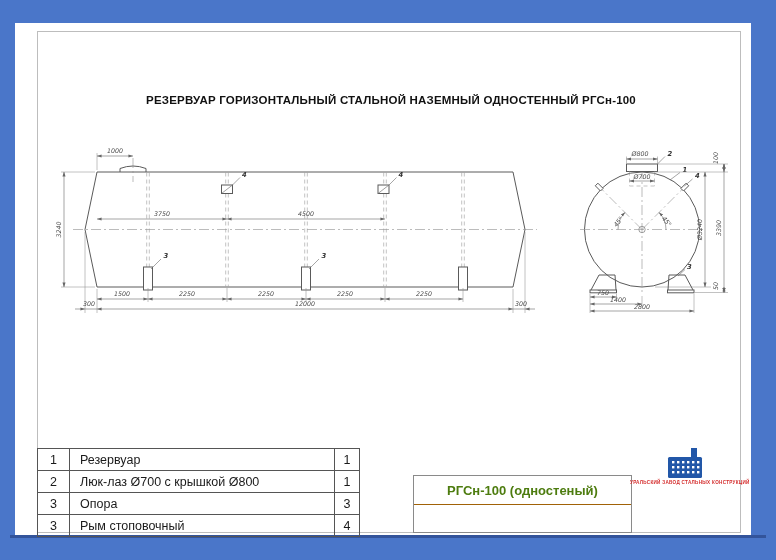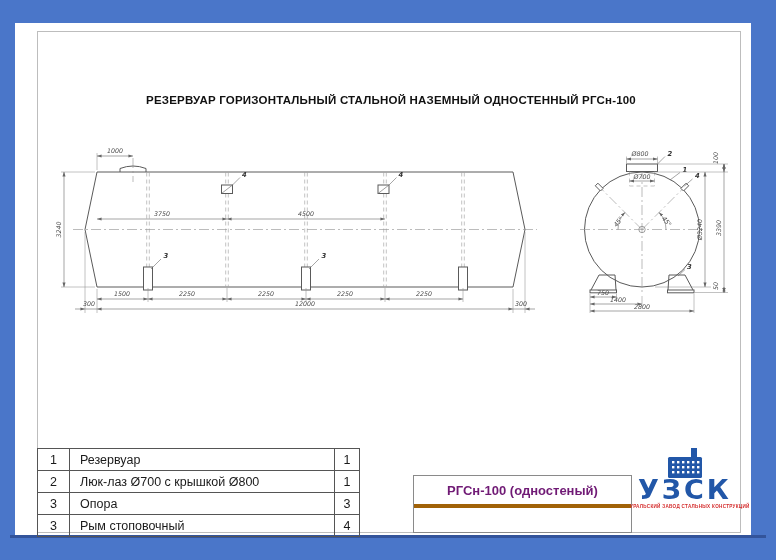--- a/index.html
+++ b/index.html
@@ -23,22 +23,22 @@
   .dimE{stroke:#6a6a6a;stroke-width:0.6;fill:none;marker-end:url(#ar);}
   .dimS{stroke:#6a6a6a;stroke-width:0.6;fill:none;marker-start:url(#ar);}
   .ld{stroke:#6a6a6a;stroke-width:0.6;fill:none;}
   table.parts{position:absolute;left:22px;top:425px;width:323px;height:84px;border-collapse:collapse;
               font-size:12.5px;color:#1a1a1a;table-layout:fixed;}
   table.parts td{border:1px solid #555;height:21px;padding:0;}
   table.parts td.pos{width:31px;text-align:center;}
   table.parts td.nm{padding-left:10px;}
   table.parts td.qty{width:24px;text-align:center;}
   .titleblock{position:absolute;left:398px;top:452px;width:217px;height:56px;border:1px solid #8a8a8a;}
-  .tb-model{height:28px;border-bottom:4px solid #a16207;display:flex;align-items:center;
-            justify-content:center;font-size:13px;font-weight:bold;color:#701a75;}
+  .tb-model{height:28px;border-bottom:1px solid #a16207;display:flex;align-items:center;
+            justify-content:center;font-size:13px;font-weight:bold;color:#4d7c0f;}
   .tb-view{height:27px;display:flex;align-items:center;justify-content:center;font-size:11px;color:#222;}
   .logo{position:absolute;left:615px;top:425px;width:110px;height:86px;text-align:center;}
   .logo .fsvg{display:block;margin:0 auto;}
   .logo-name{font-size:27px;font-weight:800;color:#2257a8;letter-spacing:3px;line-height:24px;
              font-family:"DejaVu Sans","Liberation Sans",sans-serif;}
   .logo-tag{font-size:4.6px;color:#d42b2b;letter-spacing:0.3px;white-space:nowrap;margin-top:2px;
             font-weight:bold;}
 </style>
 </head>
 <body>
@@ -305,17 +305,16 @@
           <rect x="28" y="18" width="2.4" height="2.4"></rect>
             <rect x="33" y="18" width="2.4" height="2.4"></rect>
           <rect x="8" y="23" width="2.4" height="2.4"></rect>
             <rect x="13" y="23" width="2.4" height="2.4"></rect>
           <rect x="18" y="23" width="2.4" height="2.4"></rect>
             <rect x="23" y="23" width="2.4" height="2.4"></rect>
           <rect x="28" y="23" width="2.4" height="2.4"></rect>
             <rect x="33" y="23" width="2.4" height="2.4"></rect>
         </g>
       </svg>
-      <div class="logo-name">УЗСК</div>
       <div class="logo-tag">УРАЛЬСКИЙ ЗАВОД СТАЛЬНЫХ КОНСТРУКЦИЙ</div>
     </div>
   </div>
 </div>
 
 </body></html>

